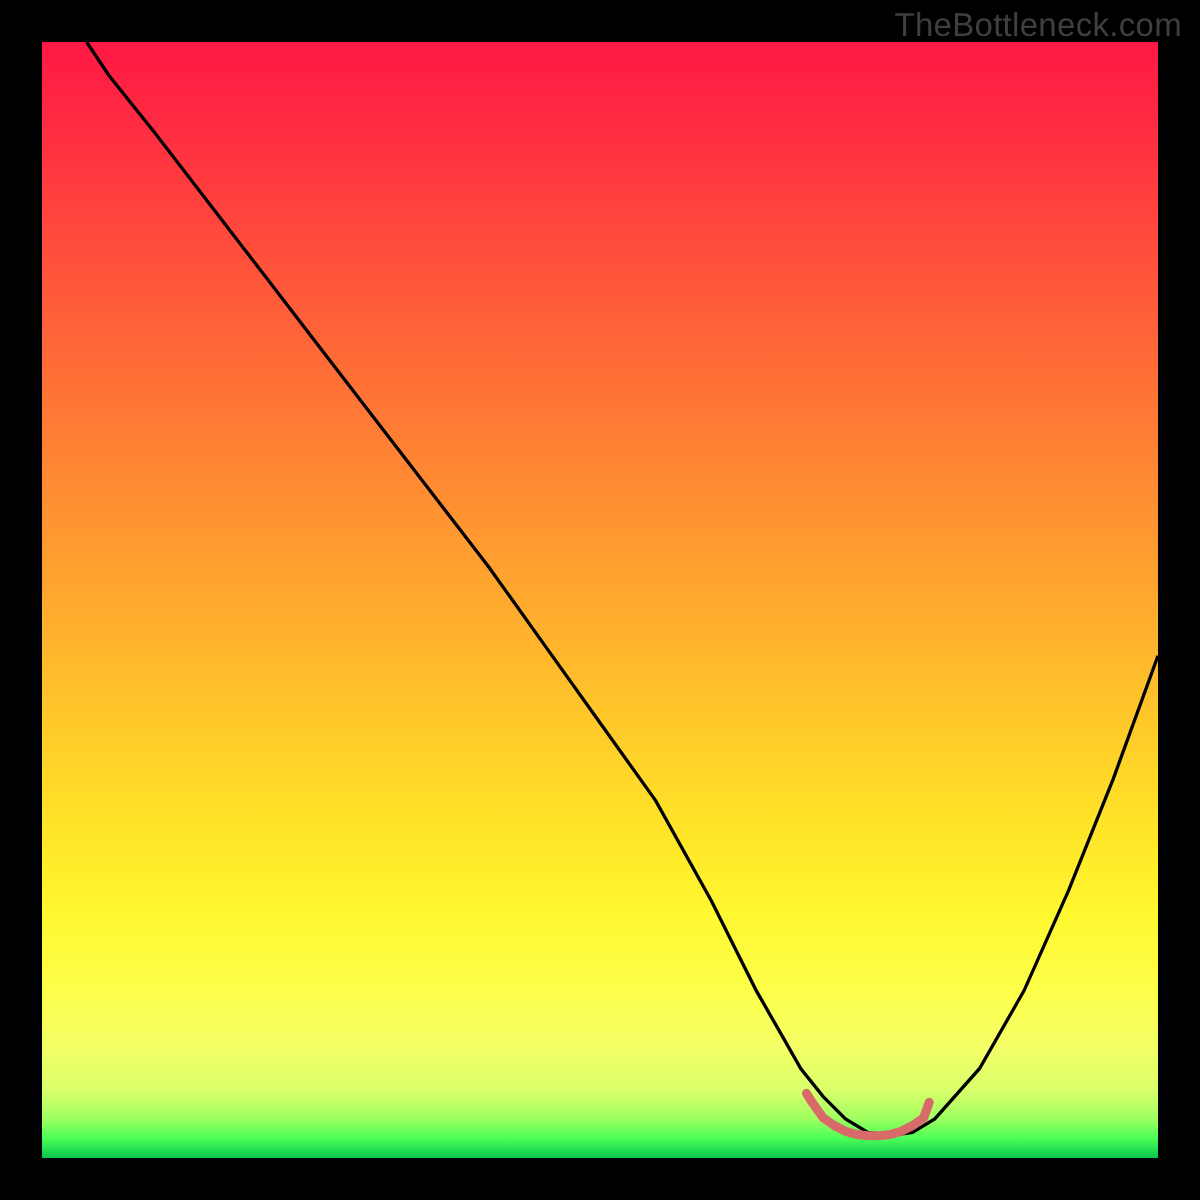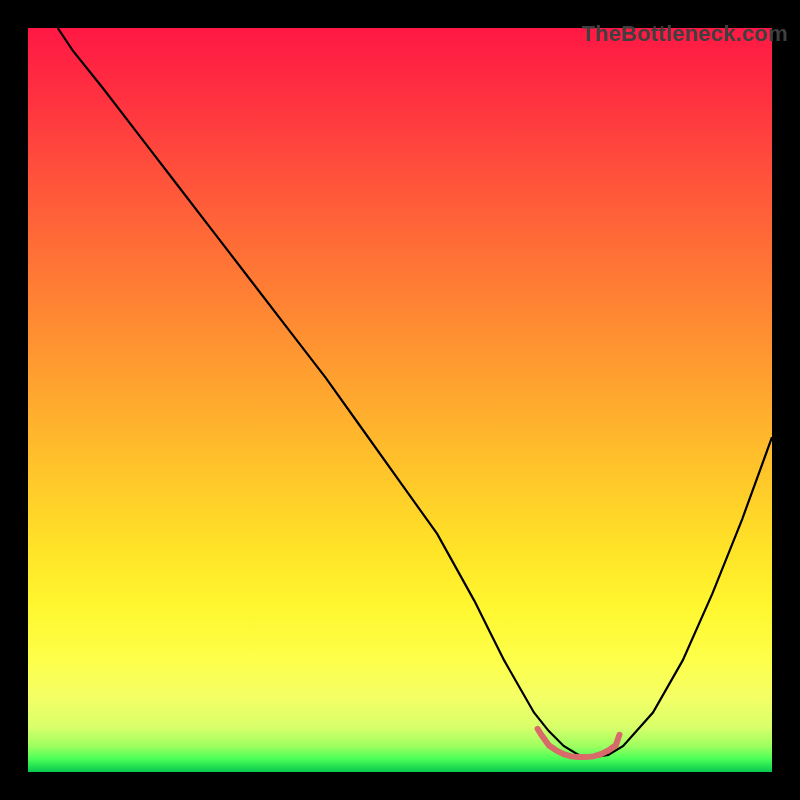--- a/index.html
+++ b/index.html
@@ -14,25 +14,24 @@
     position: relative;
     width: 800px;
     height: 800px;
   }
   .watermark {
     position: absolute;
     top: 4px;
     right: 12px;
     font-family: Arial, Helvetica, sans-serif;
     font-size: 22px;
-    font-weight: bold;
+    font-weight: normal;
     color: #3f3f3f;
     z-index: 10;
     letter-spacing: 0.2px;
-    margin-top: 17px;
   }
 </style>
 </head>
 <body>
 
 <div class="chart-container">
   <div class="watermark">TheBottleneck.com</div>
   <svg id="chart-svg" width="800" height="800" viewBox="0 0 800 800">
     <defs>
       <linearGradient id="bg-grad" x1="0" y1="0" x2="0" y2="1">

